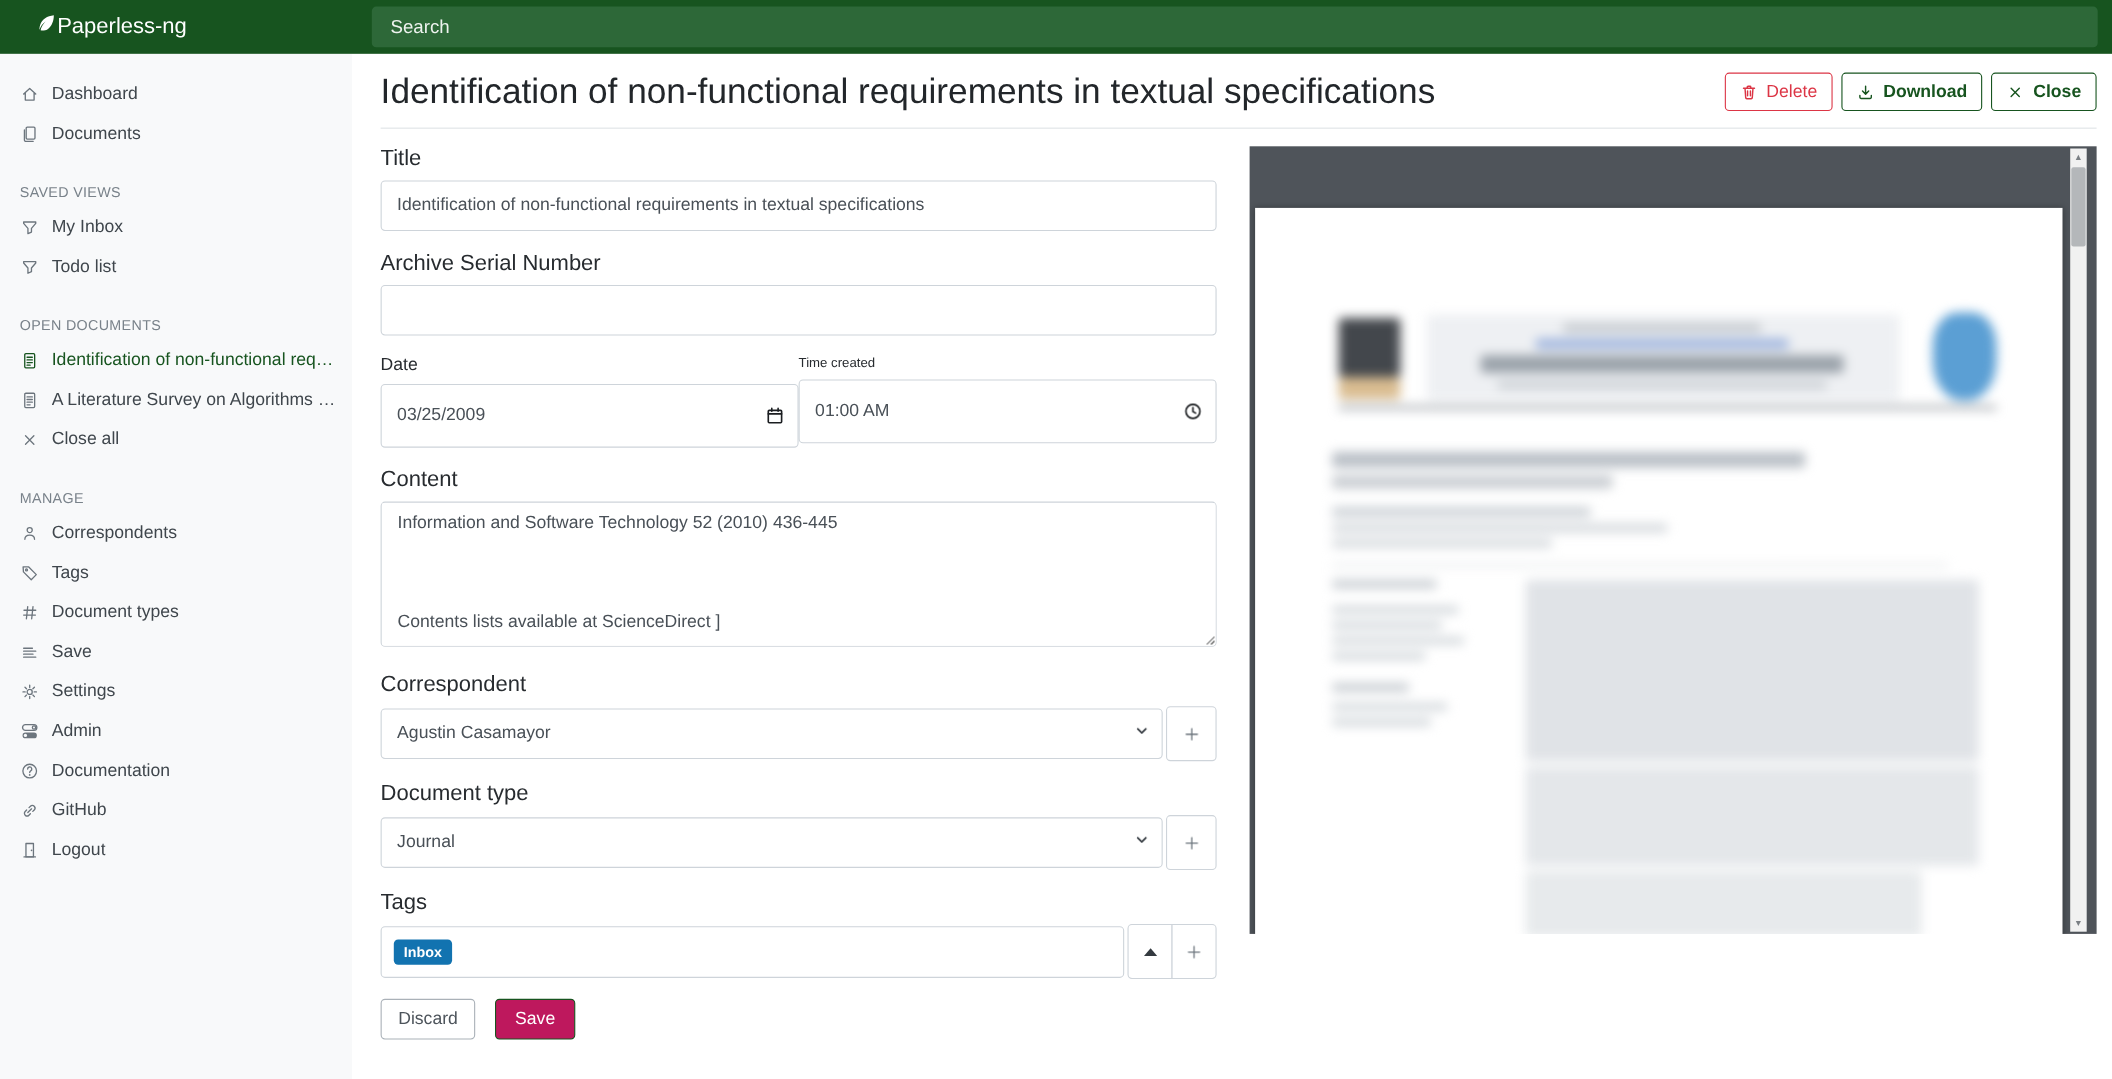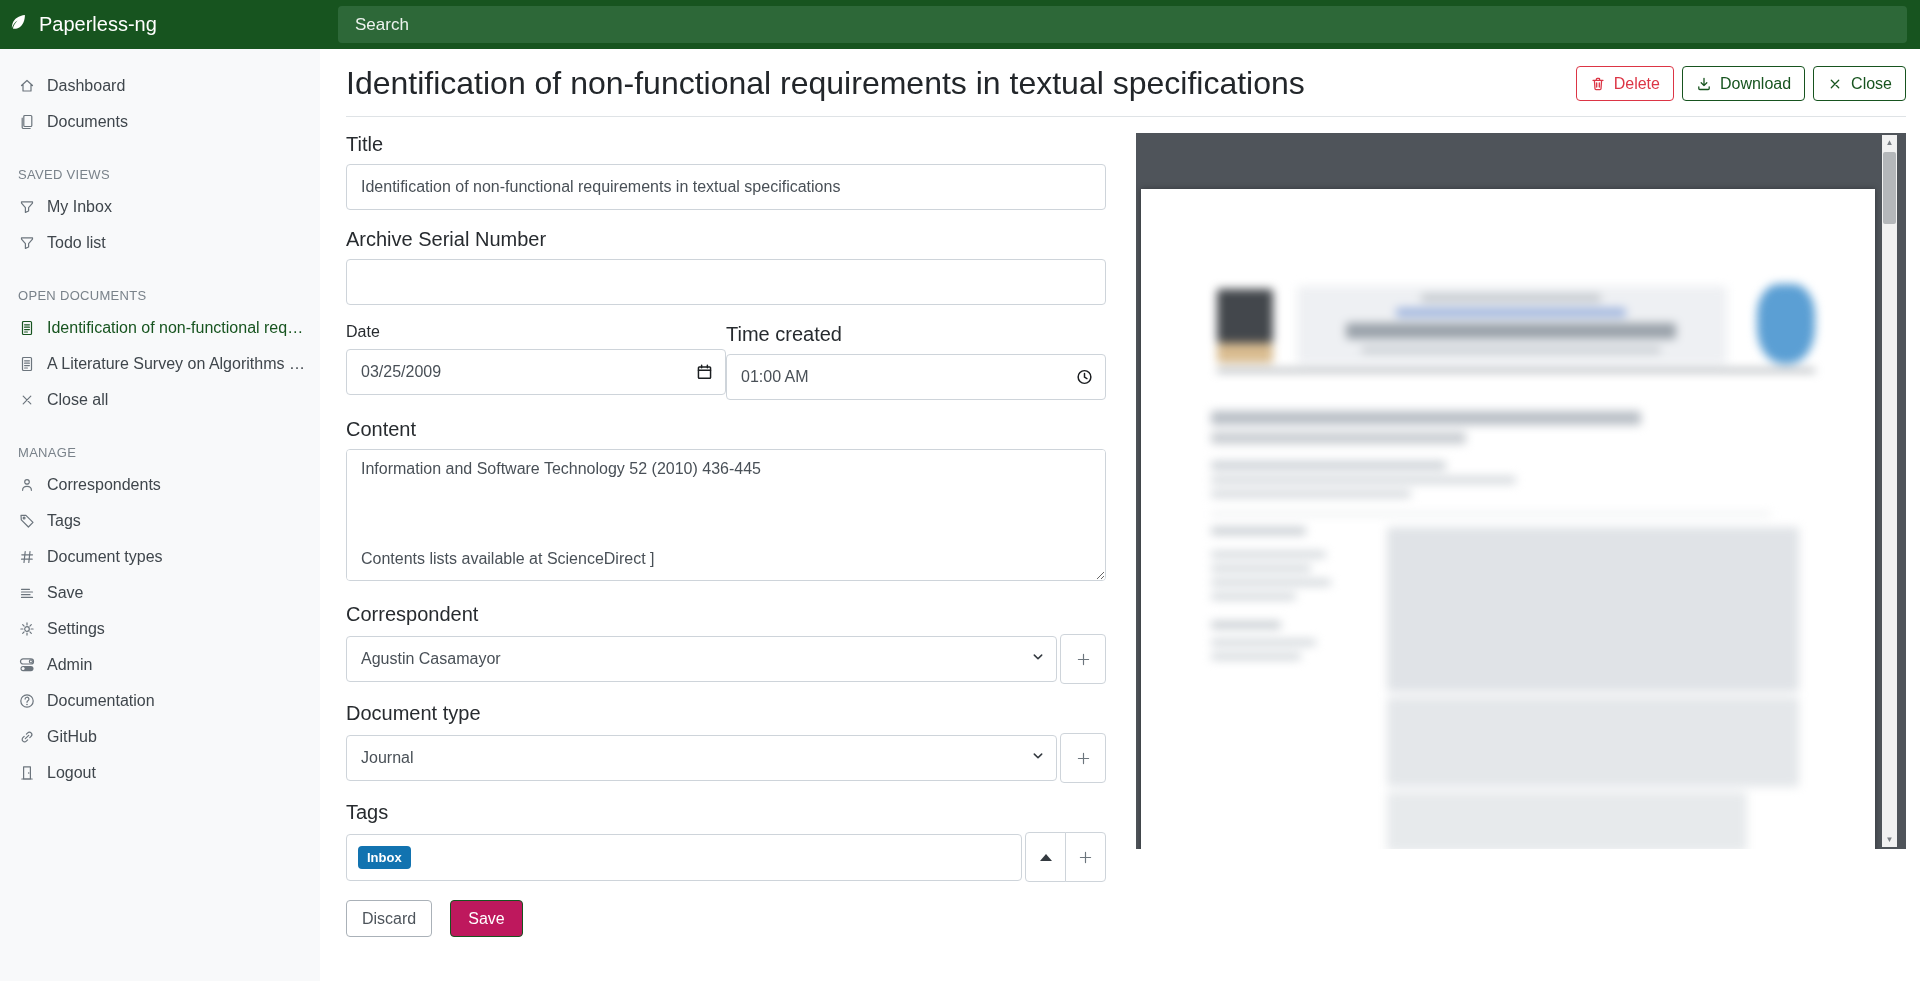--- a/index.html
+++ b/index.html
@@ -1,22 +1,22 @@
 <!DOCTYPE html>
 <html><head>
 <meta charset="utf-8">
 <style>
   * { box-sizing: border-box; margin: 0; padding: 0; }
   html,body { width:1920px; height:981px; overflow:hidden; background:#fff;
               font-family:"Liberation Sans", sans-serif; }
 
   
   .navbar { display:flex; align-items:stretch; height:49px; background:#17541f; }
-  .brand { width:320px; flex:0 0 320px; display:flex; align-items:center; gap:11px;
-           padding-left:9px; color:#fff; font-size:20px; }
+  .brand { width:320px; flex:0 0 320px; display:flex; align-items:center; 
+           padding-left:33px; color:#fff; font-size:20px; }
   .brand svg { width:19px; height:19px; }
   .search-input { flex:1; margin:6px 13px 6px 18px; background:#2d6838; border:none;
                   border-radius:4px; color:#fff; padding:0 17px; font-size:17px; outline:none; }
   .search-input::placeholder { color:#eef3ef; opacity:1; }
 
   
   .sidebar { position:absolute; left:0; top:49px; width:320px; bottom:0;
              background:#f8f9fa; padding-top:19px; overflow:hidden; }
   .side-header { padding:27px 18px 7px 18px; font-size:13px; color:#79828a; letter-spacing:.3px; }
   .side-item { display:flex; align-items:center; gap:12px; padding:9px 14px 9px 19px;
@@ -34,39 +34,39 @@
           padding:0 14px 0 26px; }
   .page-header { display:flex; align-items:center; justify-content:space-between;
                  padding:16px 0 14px 0; border-bottom:1px solid #dfe3e6; }
   .page-header h1 { font-size:32px; font-weight:400; color:#22262a; }
   .hdr-btns { display:flex; gap:8px; }
   .btn { display:inline-flex; align-items:center; gap:8px; font-size:16px;
          padding:7px 13px; border-radius:4px; background:#fff; cursor:pointer; line-height:1.2; }
   .btn svg { width:16px; height:16px; stroke:currentColor; fill:none; stroke-width:1.3;
              stroke-linecap:round; stroke-linejoin:round; }
   .btn-delete { color:#dc3545; border:1px solid #dc3545; }
-  .btn-outline-green { color:#17541f; border:1px solid #17541f; }
+  .btn-outline-green { color:#17541f; border:1px solid #17541f;font-weight:bold; }
 
   .body-row { display:flex; gap:30px; padding-top:16px; }
   .form-col { width:760px; flex:0 0 760px; }
 
   .field { margin-bottom:18px; }
   .field > label { display:block; font-size:20px; color:#272b2f; margin-bottom:8px; }
   .tb { position:relative; }
   .input, .sel, .tagbox, textarea.input-area {
       width:100%; border:1px solid #ced4da; border-radius:4px; background:#fff;
       font-size:16px; color:#495057; font-family:"Liberation Sans", sans-serif; }
   .input { height:46px; padding:0 14px; }
   input.input { outline:none; }
   .two-col { display:grid; grid-template-columns:1fr 1fr; gap:0; }
   .tb .r-ico { position:absolute; right:13px; top:50%; transform:translateY(-50%);
                width:17px; height:17px; pointer-events:auto; cursor:pointer; }
   .tb .r-ico svg { width:17px; height:17px; stroke:#1b1e21; fill:none; stroke-width:1.4;
                    stroke-linecap:round; stroke-linejoin:round; }
-  .fake-input { display:flex; align-items:center; height:46px; padding:0 14px;
+  .fake-input { display:flex; align-items:center; height:58px; padding:0 14px;
                 border:1px solid #ced4da; border-radius:4px; font-size:16px; color:#495057;
                 background:#fff; cursor:text; }
   textarea.input-area { height:132px; padding:8px 14px; resize:vertical; line-height:1.4;
                         outline:none; }
 
   .with-plus { display:flex; align-items:center; }
   .sel { position:relative; flex:1; height:46px; display:flex; align-items:center;
          padding:0 36px 0 14px; cursor:pointer; }
   .sel .chev { position:absolute; right:11px; top:50%; transform:translateY(-50%); }
   .chev svg { width:14px; height:14px; stroke:#343a40; fill:none; stroke-width:1.8;
@@ -321,21 +321,21 @@
             </div>
             <span class="r-ico">
               <svg viewBox="0 0 16 16">
                   <rect x="2.3" y="3.3" width="11.4" height="10.6" rx=".8"></rect>
                   <path d="M2.3 6.4 h11.4 M5.3 1.7 v2.4 M10.7 1.7 v2.4"></path>
                 </svg>
             </span>
           </div>
         </div>
         <div>
-          <label style="display:block;font-size:20px;color:#272b2f;margin-bottom:8px;">Time created</label>
+          <label style="display:block;font-size:12px;color:#272b2f;margin-bottom:8px;">Time created</label>
           <div class="tb">
             <div class="fake-input">
               <span>01:00 AM</span>
             </div>
             <span class="r-ico">
               <svg viewBox="0 0 16 16">
                   <circle cx="8" cy="8" r="6"></circle>
                   <path d="M8 4.8 v3.4 l2.3 1.3"></path>
                 </svg>
             </span>

